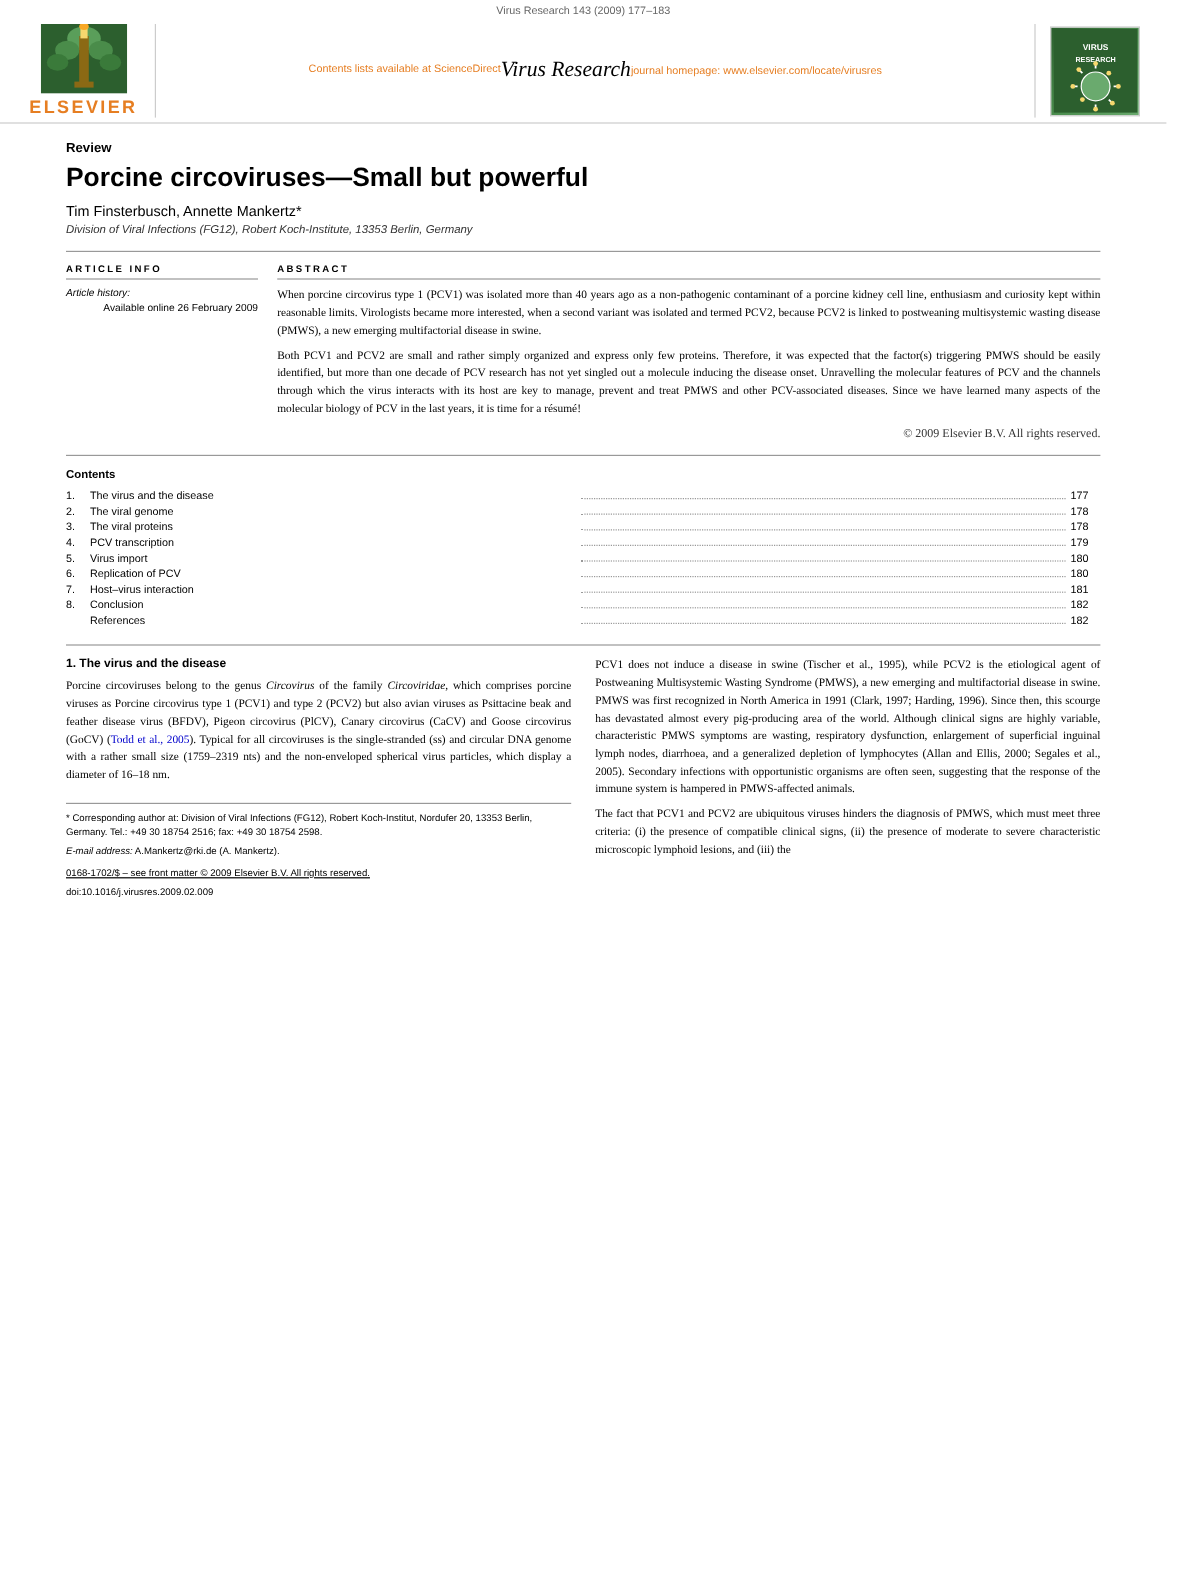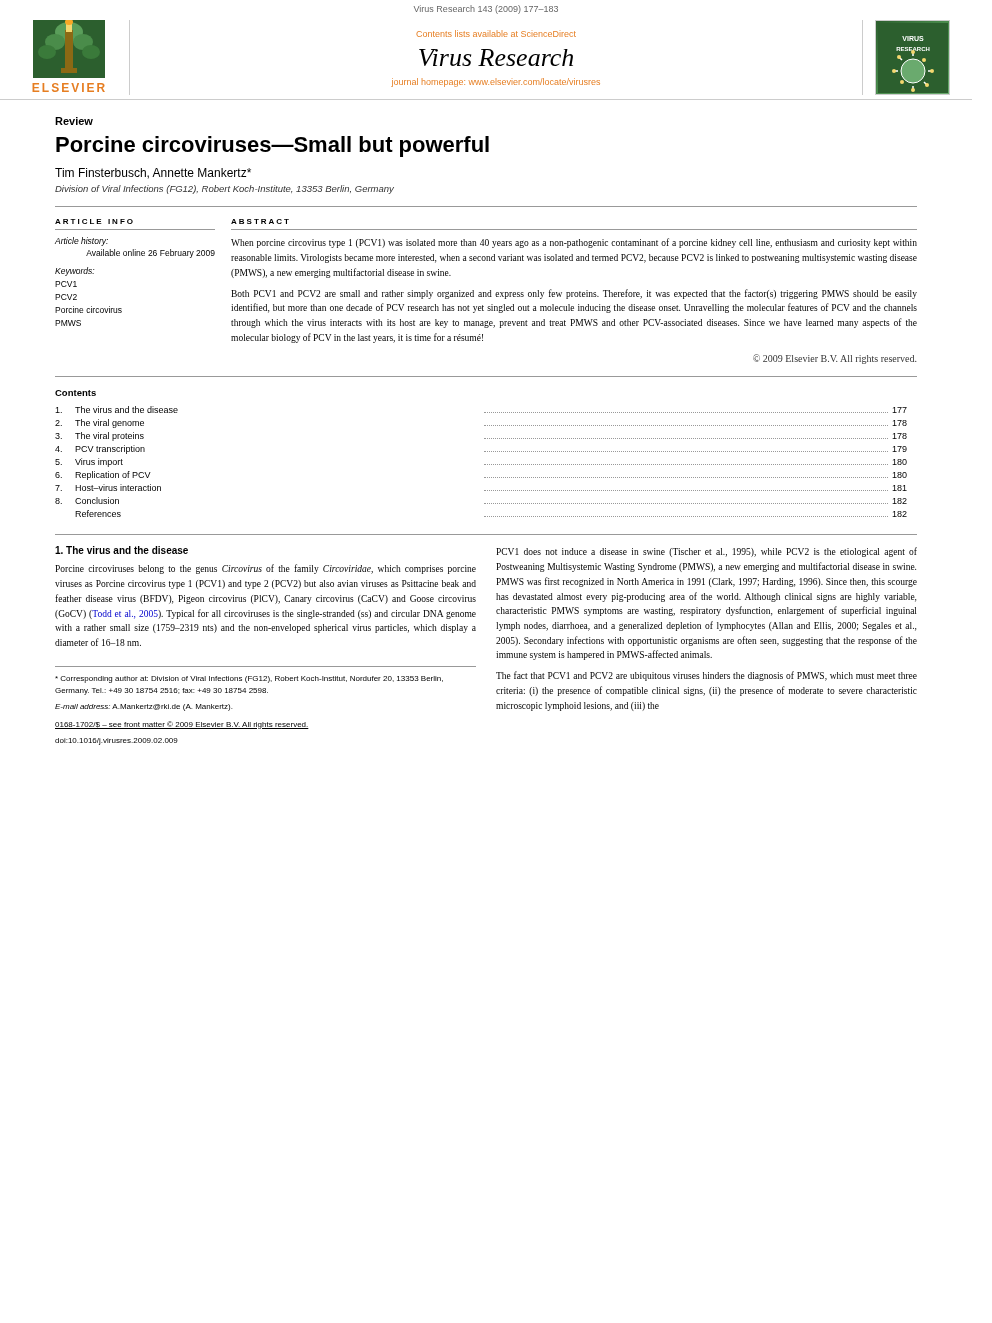--- a/index.html
+++ b/index.html
@@ -39,50 +39,50 @@
     }
 
     .elsevier-logo {
       display: flex;
       flex-direction: column;
       align-items: center;
     }
 
     .elsevier-text {
       font-family: Arial, sans-serif;
-      font-size: 12px;
+      font-size: 15px;
       font-weight: bold;
       color: #e67e22;
       letter-spacing: 2px;
       margin-top: 3px;
     }
 
     .header-center {
       flex: 1;
       display: flex;
-      flex-direction: column;
+      flex-direction: row;
       align-items: center;
       justify-content: center;
       padding: 5px 20px;
     }
 
     .sciencedirect-link {
       font-family: Arial, sans-serif;
       font-size: 9px;
       color: #333;
       margin-bottom: 4px;
     }
 
     .sciencedirect-link span {
       color: #e67e22;
     }
 
     .journal-title-main {
       font-family: "Times New Roman", Times, serif;
-      font-size: 26px;
+      font-size: 18px;
       font-style: italic;
       color: #000;
       margin-bottom: 4px;
     }
 
     .journal-homepage {
       font-family: Arial, sans-serif;
       font-size: 9px;
       color: #333;
     }
@@ -437,27 +437,20 @@
     <div class="article-authors">
       <span>Tim Finsterbusch, Annette Mankertz*</span>
     </div>
     <div class="article-affiliation">Division of Viral Infections (FG12), Robert Koch-Institute, 13353 Berlin, Germany</div>
 
     <div class="article-info-abstract">
       <div class="article-info">
         <div class="info-section-title">ARTICLE INFO</div>
         <div class="info-label">Article history:</div>
         <div class="info-value">Available online 26 February 2009</div>
-        <div class="keywords-section">
-          <div class="info-label">Keywords:</div>
-          <div class="keyword-item">PCV1</div>
-          <div class="keyword-item">PCV2</div>
-          <div class="keyword-item">Porcine circovirus</div>
-          <div class="keyword-item">PMWS</div>
-        </div>
       </div>
 
       <div class="abstract-section">
         <div class="abstract-title">ABSTRACT</div>
         <div class="abstract-text">
           <p>When porcine circovirus type 1 (PCV1) was isolated more than 40 years ago as a non-pathogenic contaminant of a porcine kidney cell line, enthusiasm and curiosity kept within reasonable limits. Virologists became more interested, when a second variant was isolated and termed PCV2, because PCV2 is linked to postweaning multisystemic wasting disease (PMWS), a new emerging multifactorial disease in swine.</p>
           <p>Both PCV1 and PCV2 are small and rather simply organized and express only few proteins. Therefore, it was expected that the factor(s) triggering PMWS should be easily identified, but more than one decade of PCV research has not yet singled out a molecule inducing the disease onset. Unravelling the molecular features of PCV and the channels through which the virus interacts with its host are key to manage, prevent and treat PMWS and other PCV-associated diseases. Since we have learned many aspects of the molecular biology of PCV in the last years, it is time for a résumé!</p>
         </div>
         <div class="copyright-line">© 2009 Elsevier B.V. All rights reserved.</div>
       </div>

